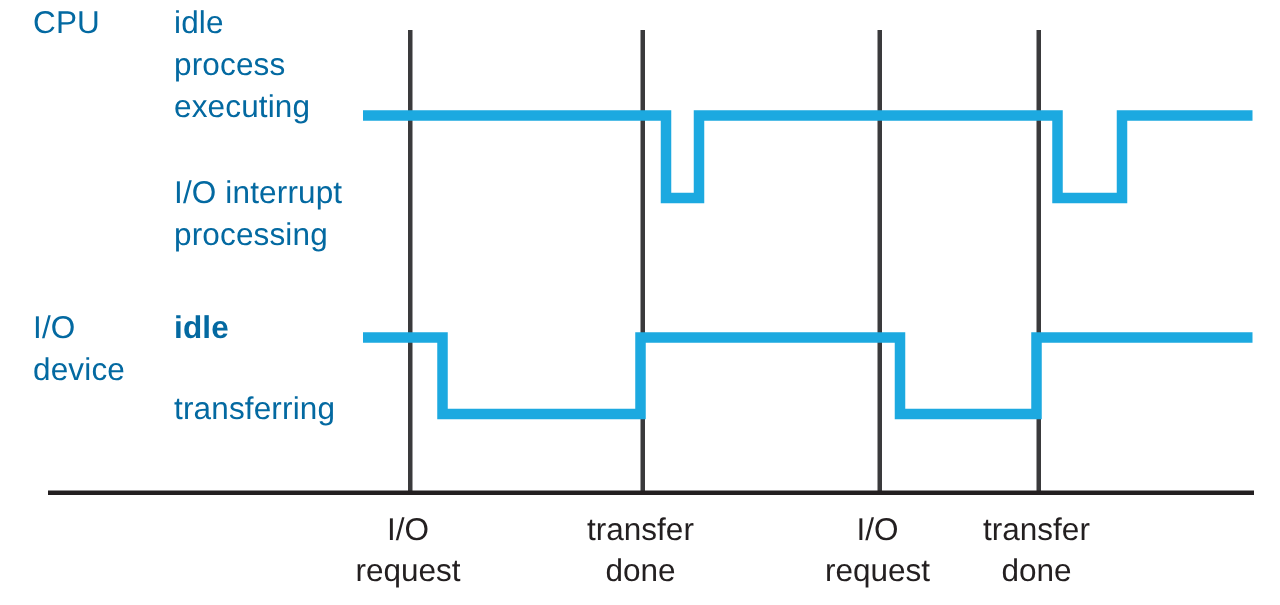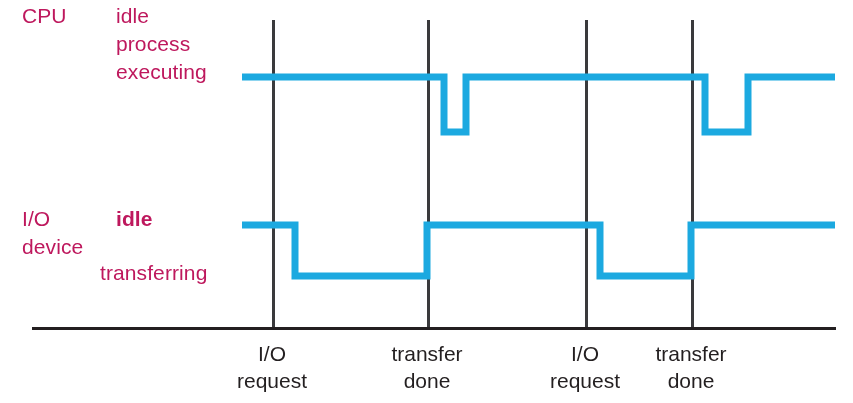--- a/index.html
+++ b/index.html
@@ -10,32 +10,32 @@
   #stage {
     position: relative;
     width: 853px;
     height: 403px;
     background: #ffffff;
     font-family: "Liberation Sans", sans-serif;
     overflow: hidden;
   }
   .lbl {
     position: absolute;
-    color: #be185d;
+    color: #0369a1;
     font-size: 21px;
     line-height: 28px;
     white-space: pre;
     letter-spacing: 0.1px;
   }
   #lbl-cpu       { left: 22px;  top: 2px; }
   #lbl-iodevice  { left: 22px;  top: 205px; }
   #lbl-userproc  { left: 116px; top: 2px; }
   #lbl-iointr    { left: 116px; top: 115px; }
   #lbl-idle      { left: 116px; top: 205px; font-weight: bold; }
-  #lbl-transfer  { left: 100px; top: 259px; }
+  #lbl-transfer  { left: 116px; top: 259px; }
 
   .axis-bottom {
     position: absolute;
     left: 32px;
     top: 327px;
     width: 804px;
     height: 3px;
     background: #231f20;
   }
   .vline {
@@ -77,20 +77,22 @@
 
 <div id="stage">
 
   <div class="lbl" id="lbl-cpu">CPU</div>
   <div class="lbl" id="lbl-iodevice">I/O
 device</div>
 
   <div class="lbl" id="lbl-userproc">idle
 process
 executing</div>
+  <div class="lbl" id="lbl-iointr">I/O interrupt
+processing</div>
   <div class="lbl" id="lbl-idle">idle</div>
   <div class="lbl" id="lbl-transfer">transferring</div>
 
   <div class="vline" style="left:272px"></div>
   <div class="vline" style="left:427px"></div>
   <div class="vline" style="left:585px"></div>
   <div class="vline" style="left:691px"></div>
 
   <svg id="wave" viewBox="0 0 853 403">
     <path class="wave-path" id="cpu-wave" stroke="#1ca9e0" d="M242,77 L444,77 L444,132 L466,132 L466,77 L705,77 L705,132 L748,132 L748,77 L835,77"></path>

